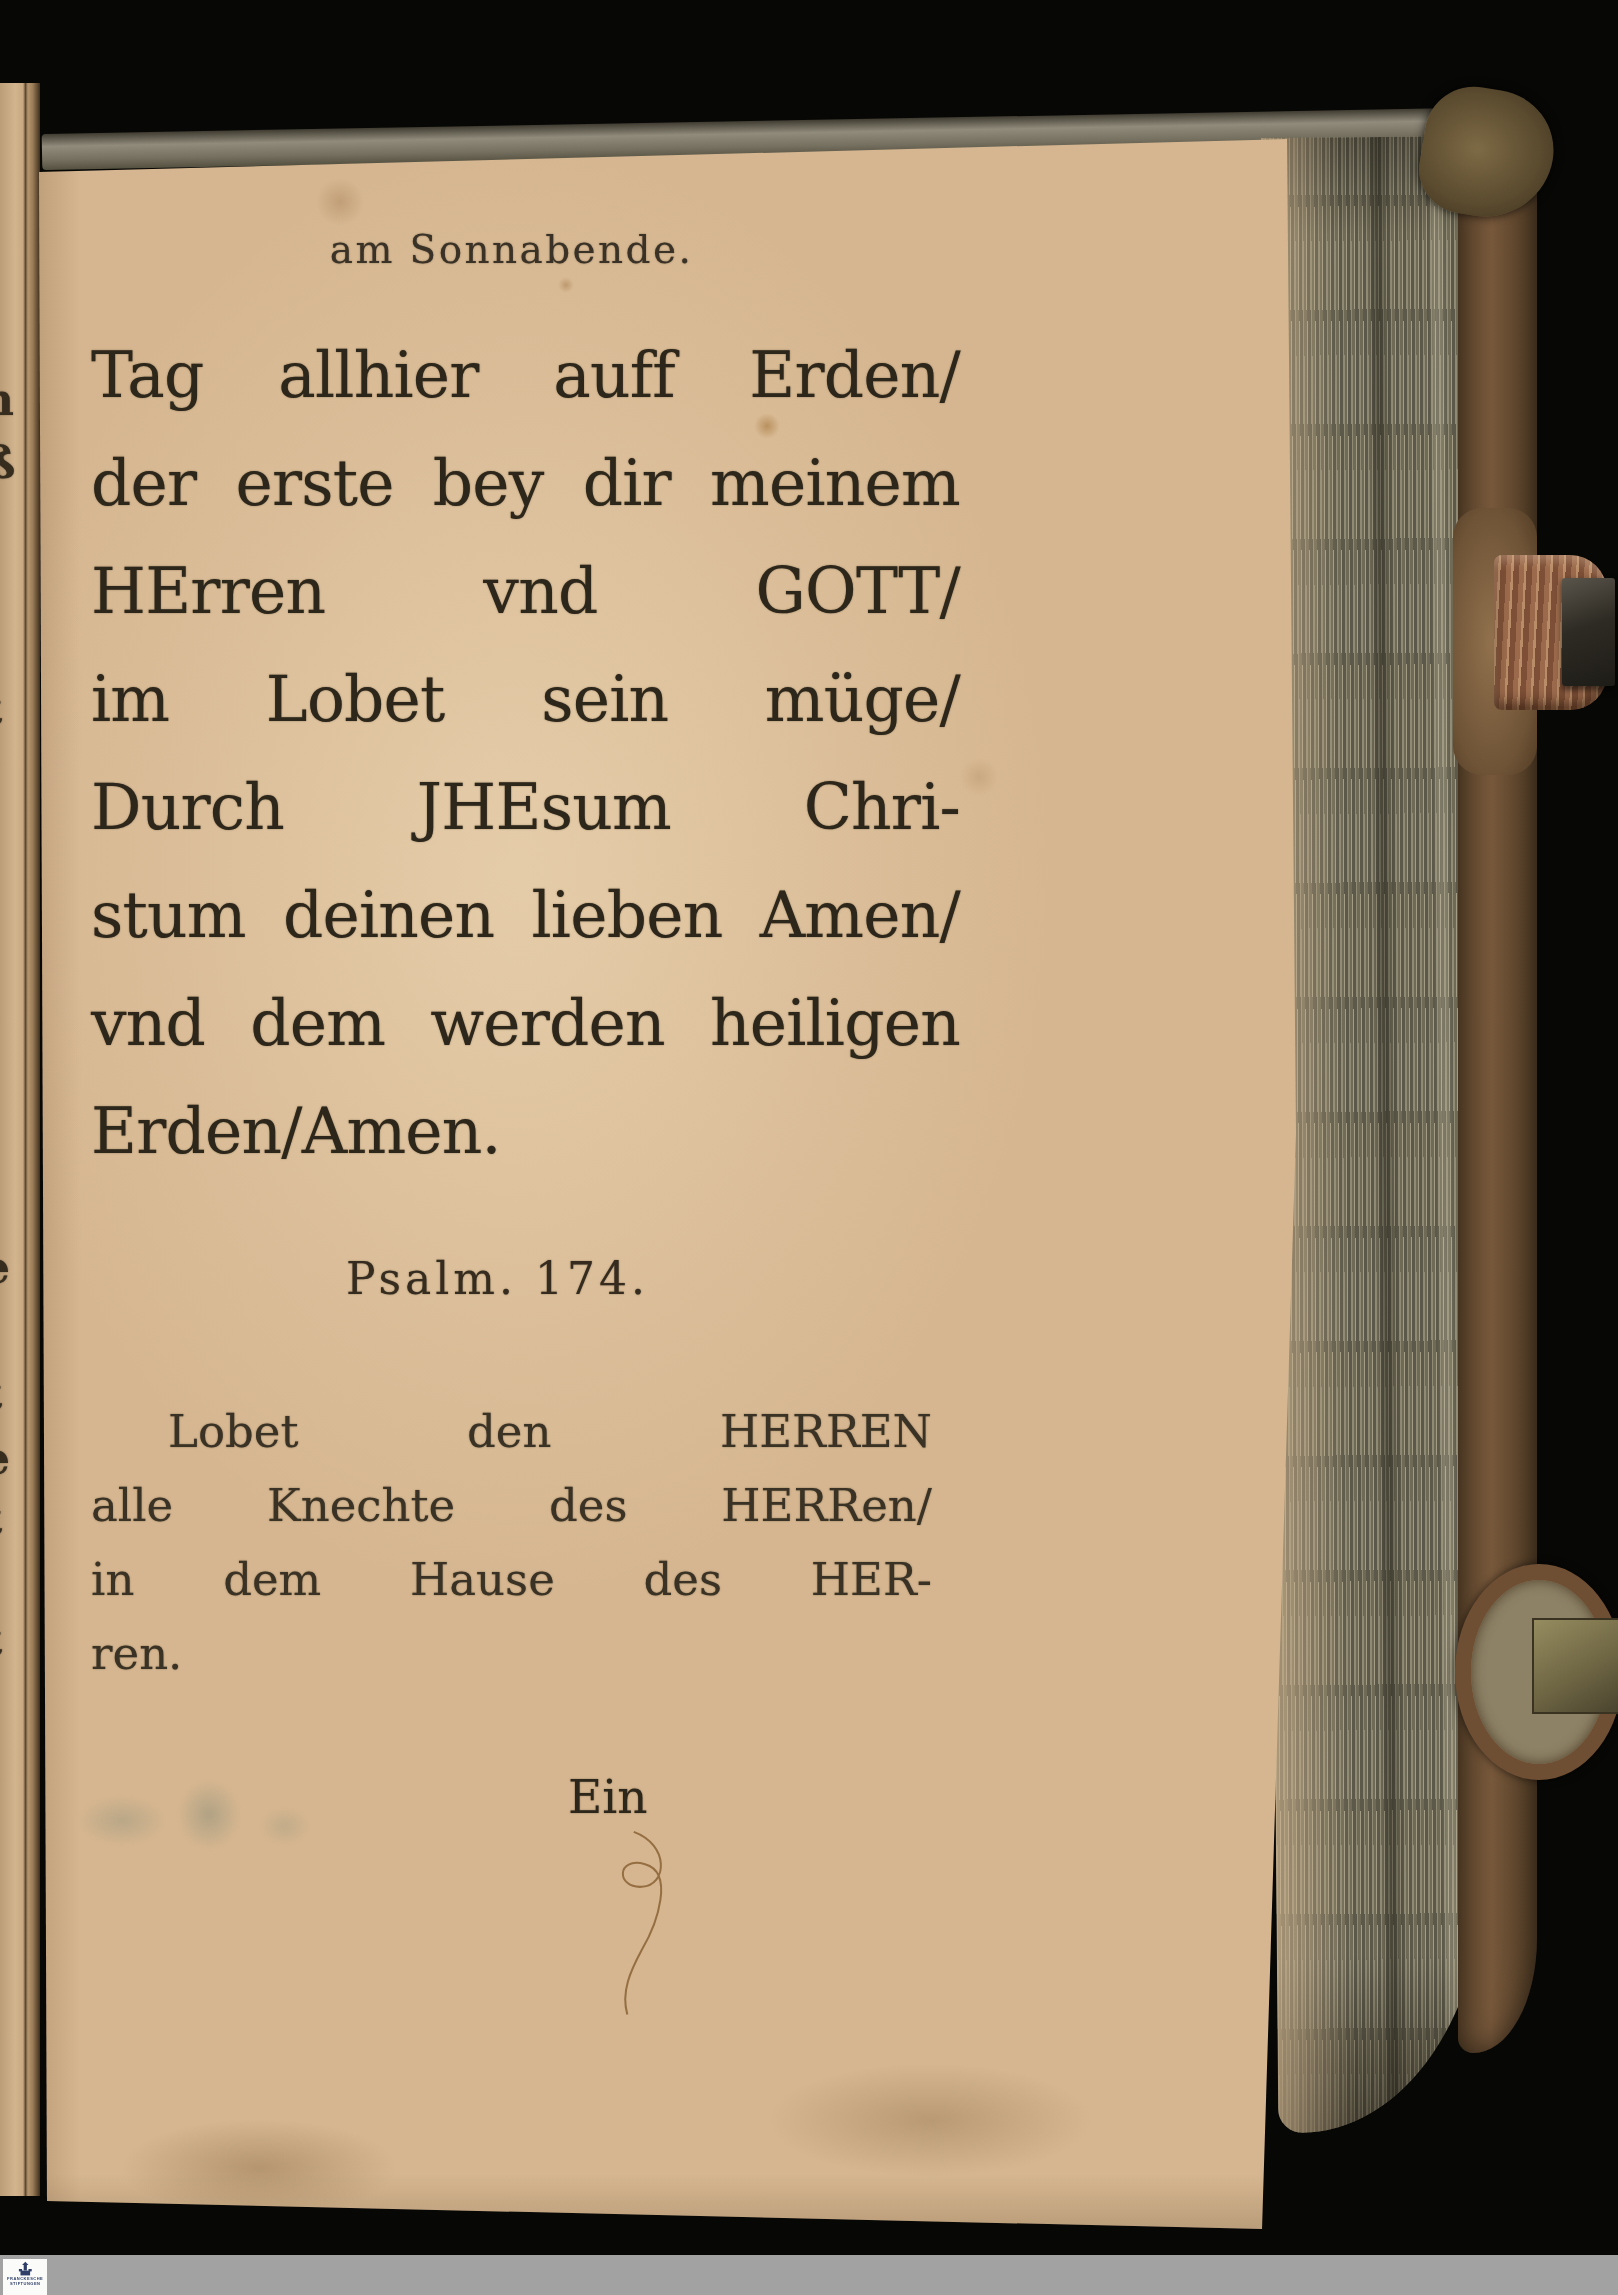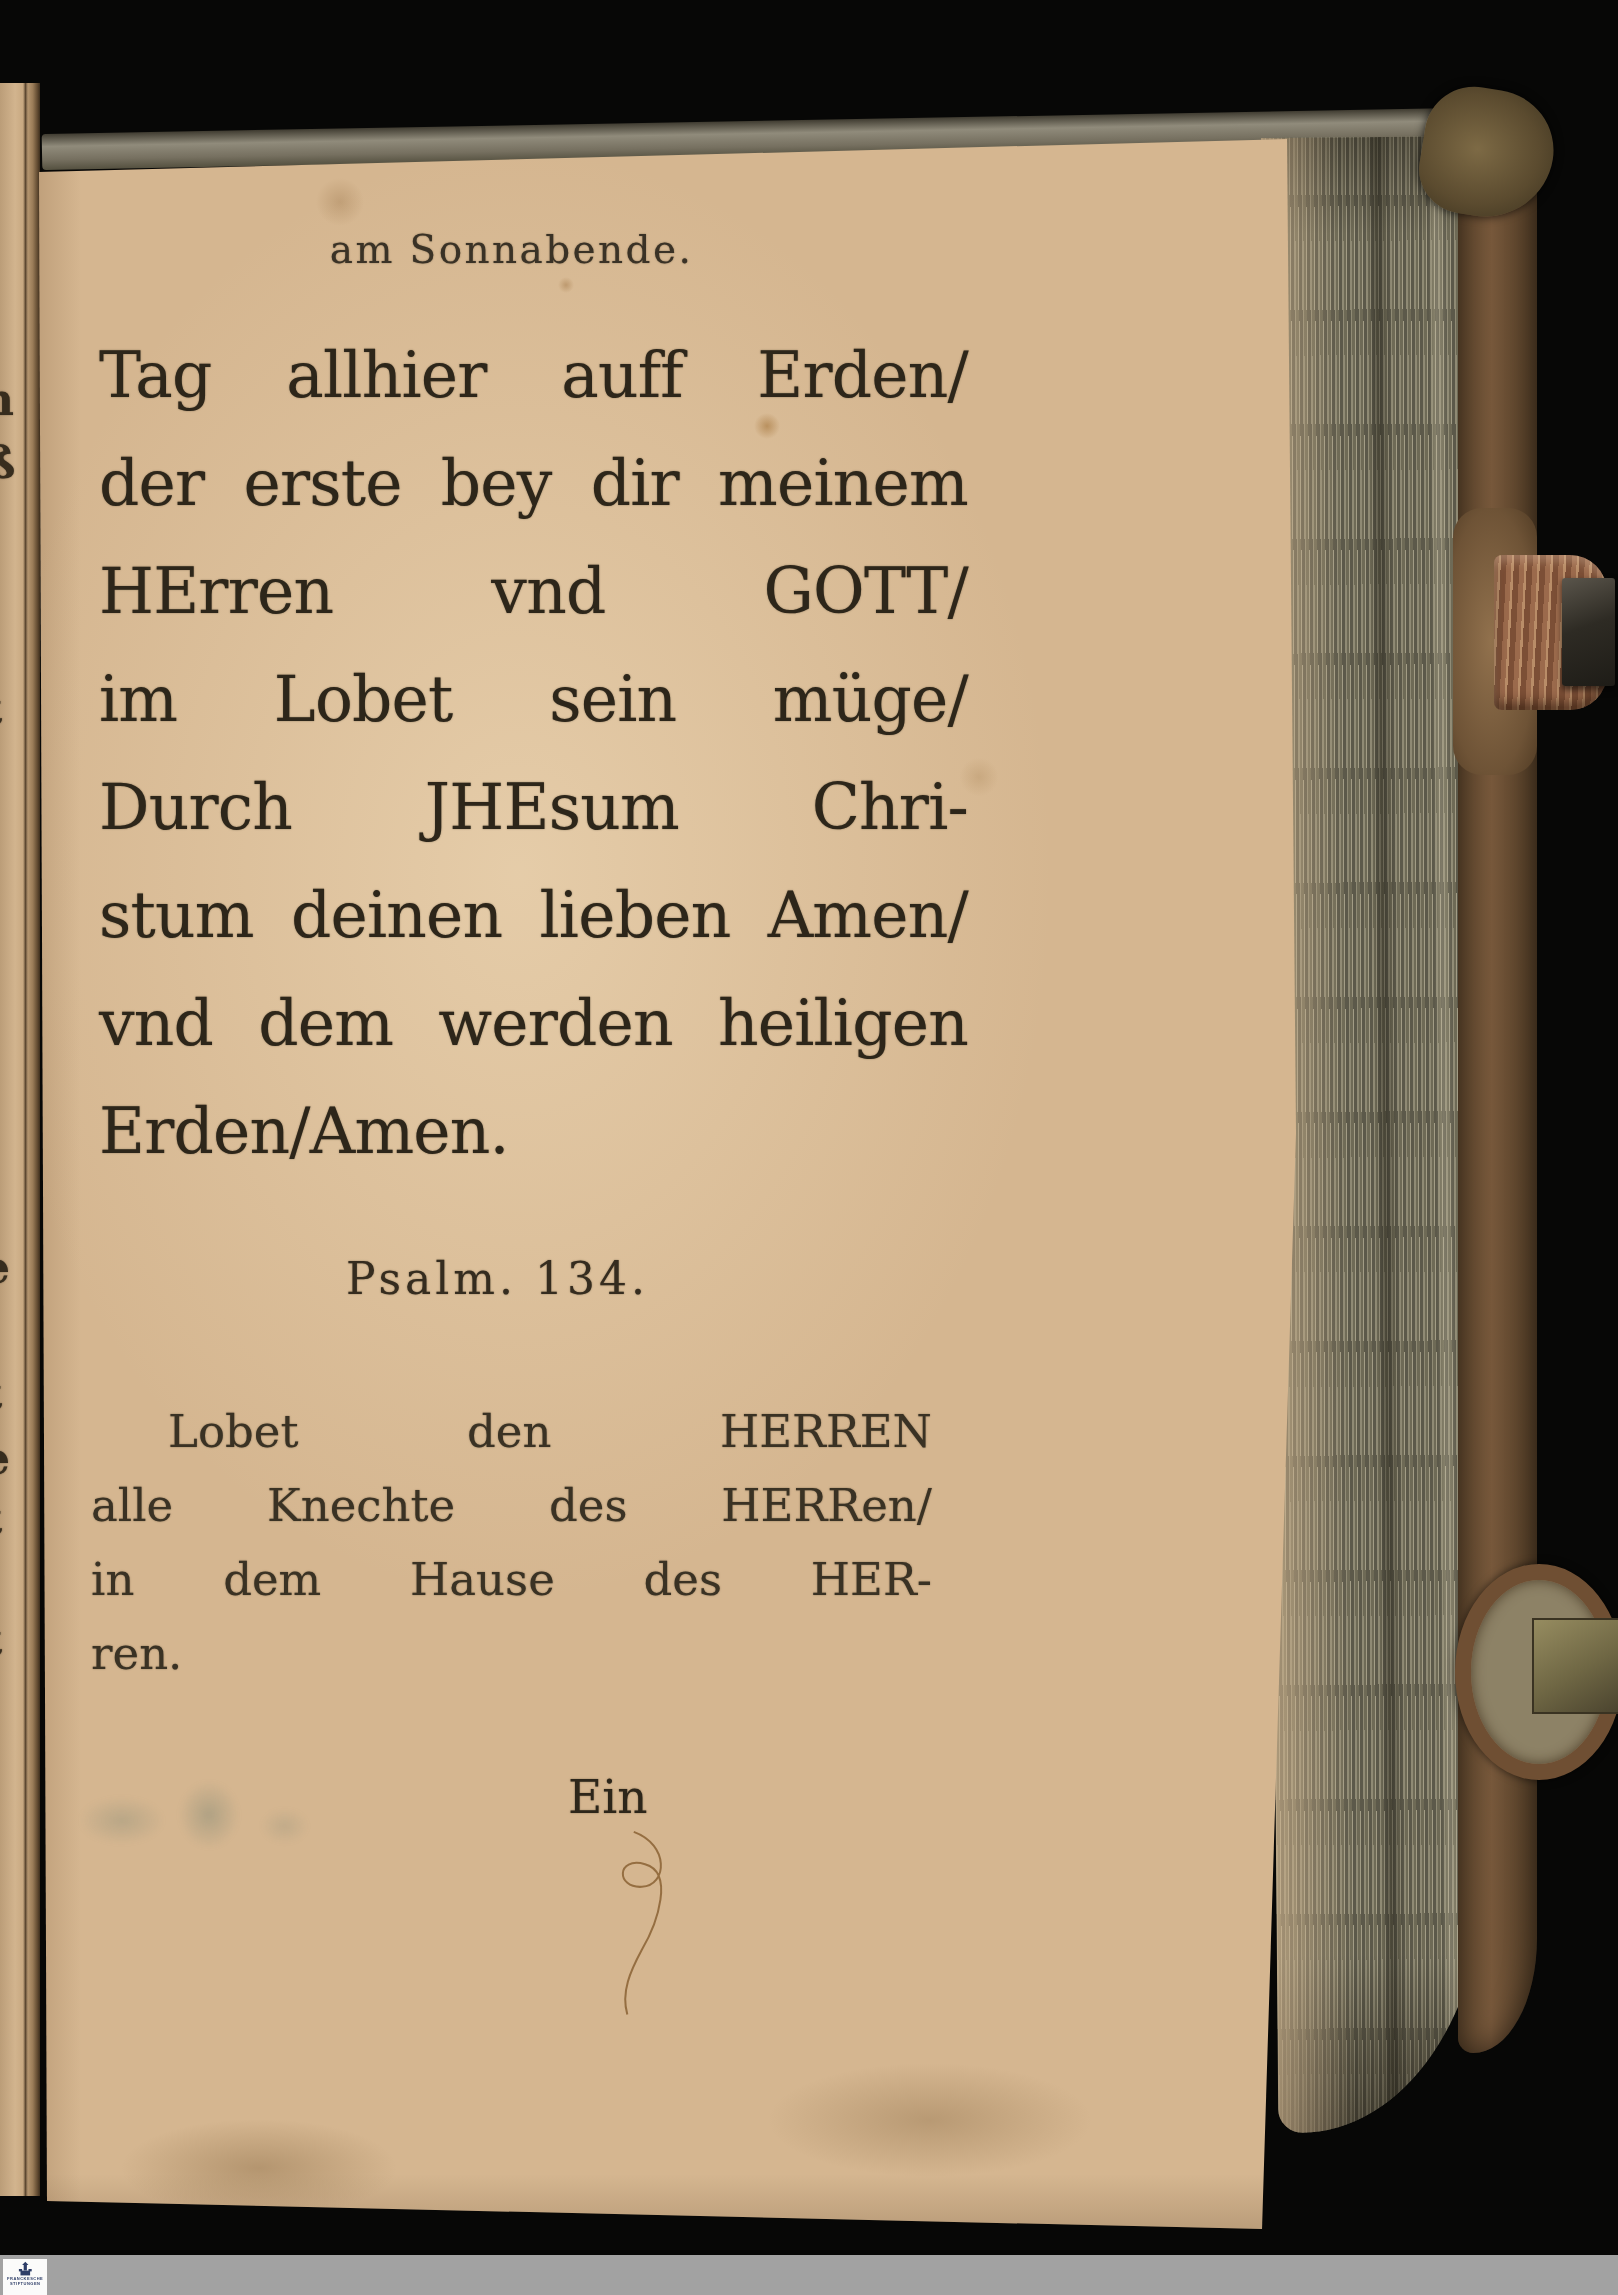--- a/index.html
+++ b/index.html
@@ -75,21 +75,21 @@
       radial-gradient(circle 8px at 566px 285px,rgba(150,105,55,.4),transparent),
       radial-gradient(circle 24px at 340px 202px,rgba(140,100,55,.28),transparent),
       radial-gradient(circle 19.4px at 979px 777px,rgba(150,110,60,.22),transparent),
       radial-gradient(ellipse 138px 49px at 259px 2168px,rgba(118,88,50,.35),transparent),
       radial-gradient(ellipse 162px 57px at 930px 2120px,rgba(118,88,50,.3),transparent);}
 
   
   .ink{color:#2d261a;font-weight:normal;text-shadow:0 0 1.6px rgba(44,34,18,.55);}
   .page-header{left:91px;top:227px;width:841px;text-align:center;font-size:39px;
     letter-spacing:2.4px;color:#3a3226;}
-  .prayer{left:99px;top:322px;width:869px;}
+  .prayer{left:91px;top:322px;width:869px;}
   .prayer .line{height:108px;line-height:108px;font-size:63px;letter-spacing:-0.8px;
     text-align:justify;text-align-last:justify;}
   .prayer .line.no-just{text-align-last:left;}
   .psalm-heading{left:91px;top:1253px;width:813px;text-align:center;font-size:44px;
     letter-spacing:4px;color:#352c1f;}
   .psalm{left:91px;top:1395px;width:841px;}
   .psalm .pline{height:74px;line-height:74px;font-size:45px;color:#3a3224;
     text-align:justify;text-align-last:justify;}
   .psalm .pline.indent{text-indent:77px;}
   .psalm .pline.no-just{text-align-last:left;}
@@ -157,21 +157,21 @@
     <div class="line ink">Tag allhier auff Erden/</div>
     <div class="line ink">der erste bey dir meinem</div>
     <div class="line ink">HErren vnd GOTT/</div>
     <div class="line ink">im Lobet sein müge/</div>
     <div class="line ink">Durch JHEsum Chri-</div>
     <div class="line ink">stum deinen lieben Amen/</div>
     <div class="line ink">vnd dem werden heiligen</div>
     <div class="line ink no-just">Erden/Amen.</div>
   </div>
 
-  <div class="abs psalm-heading ink">Psalm. 134.</div>
+  <div class="abs psalm-heading ink">Psalm. 174.</div>
 
   <div class="abs psalm">
     <div class="pline ink indent">Lobet den HERREN</div>
     <div class="pline ink">alle Knechte des HERRen/</div>
     <div class="pline ink">in dem Hause des HER-</div>
     <div class="pline ink no-just">ren.</div>
   </div>
 
   <div class="abs catchword ink">Ein</div>
 

